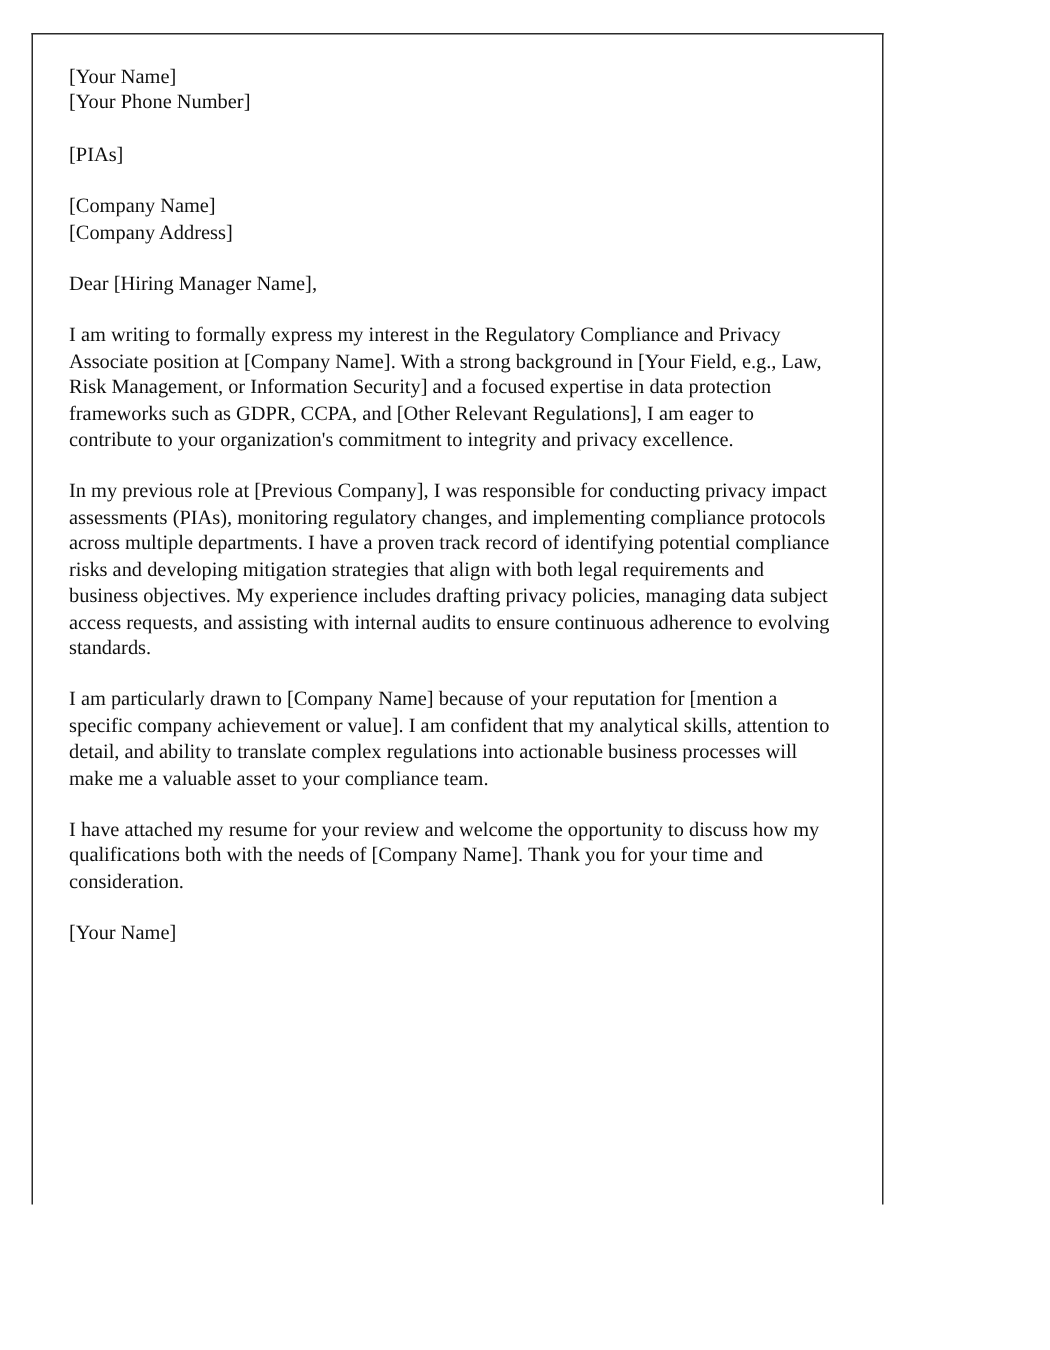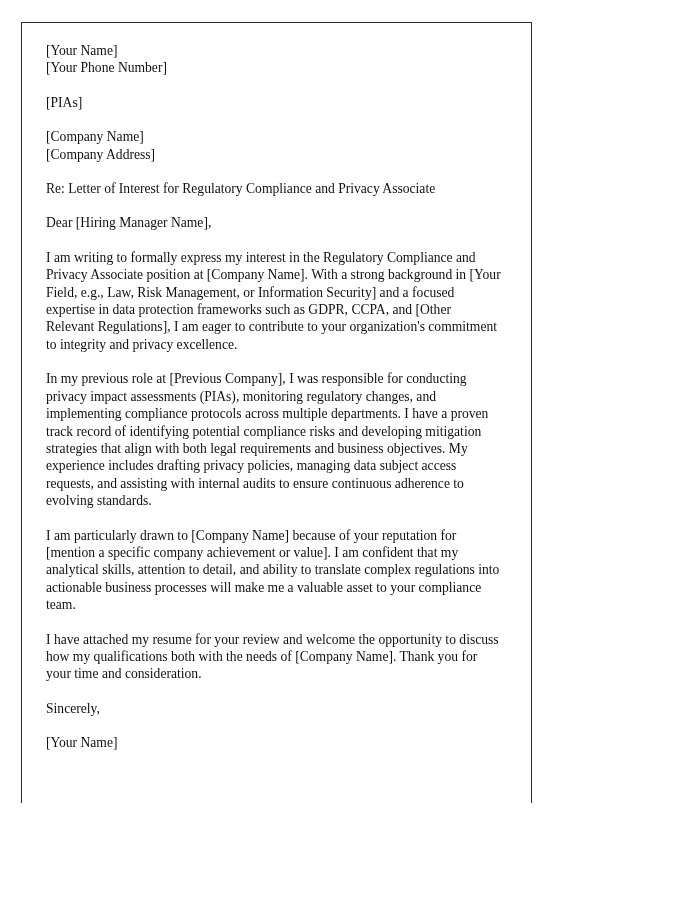--- a/index.html
+++ b/index.html
@@ -17,21 +17,21 @@
     position: relative;
     width: 700px;
     height: 900px;
     background: #ffffff;
   }
   
   .document-sheet {
     position: absolute;
     left: 21px;
     top: 22px;
-    width: 511px;
+    width: 568px;
     height: 781px;
     box-sizing: border-box;
     background: #ffffff;
     border-left: 1px solid #2b2b2b;
     border-top: 1px solid #2b2b2b;
     border-right: 1px solid #2b2b2b;
     border-bottom: none;
     overflow: hidden;
   }
   .letter-body {
@@ -80,27 +80,25 @@
 
       <div class="block">
         <span class="line">[PIAs]</span>
       </div>
 
       <div class="block">
         <span class="line">[Company Name]</span>
         <span class="line">[Company Address]</span>
       </div>
 
-      <p class="para">Re: Letter of Interest for Regulatory Compliance and Privacy Associate</p>
 
       <p class="para">Dear [Hiring Manager Name],</p>
 
       <p class="para">I am writing to formally express my interest in the Regulatory Compliance and Privacy Associate position at [Company Name]. With a strong background in [Your Field, e.g., Law, Risk Management, or Information Security] and a focused expertise in data protection frameworks such as GDPR, CCPA, and [Other Relevant Regulations], I am eager to contribute to your organization's commitment to integrity and privacy excellence.</p>
       <p class="para">In my previous role at [Previous Company], I was responsible for conducting privacy impact assessments (PIAs), monitoring regulatory changes, and implementing compliance protocols across multiple departments. I have a proven track record of identifying potential compliance risks and developing mitigation strategies that align with both legal requirements and business objectives. My experience includes drafting privacy policies, managing data subject access requests, and assisting with internal audits to ensure continuous adherence to evolving standards.</p>
       <p class="para">I am particularly drawn to [Company Name] because of your reputation for [mention a specific company achievement or value]. I am confident that my analytical skills, attention to detail, and ability to translate complex regulations into actionable business processes will make me a valuable asset to your compliance team.</p>
       <p class="para">I have attached my resume for your review and welcome the opportunity to discuss how my qualifications both with the needs of [Company Name]. Thank you for your time and consideration.</p>
 
-      <p class="closing-line">Sincerely,</p>
       <p class="signature-line">[Your Name]</p>
 
     </div>
   </div>
 </div>
 
 </body></html>

